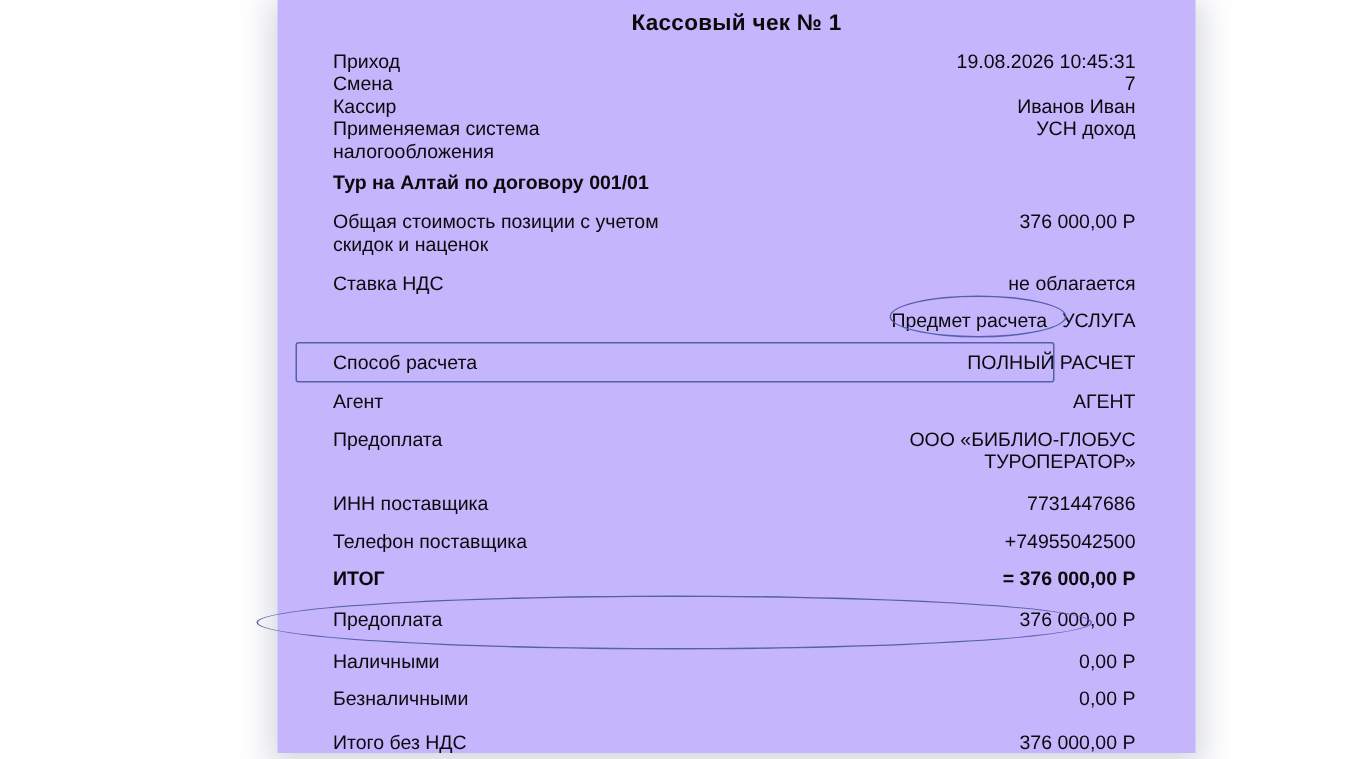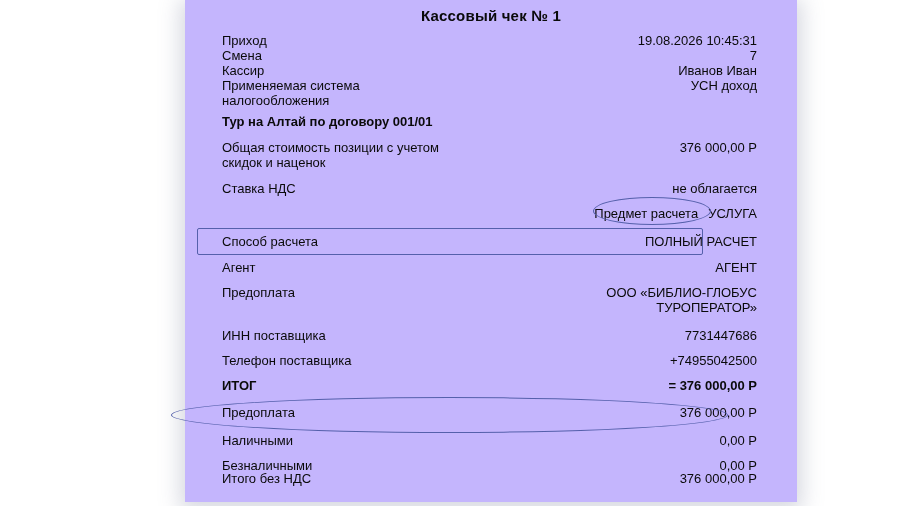--- a/index.html
+++ b/index.html
@@ -27,21 +27,21 @@
   .row .val { text-align:right; white-space:nowrap; margin-left:10px; }
   .row.bold { font-weight:bold; }
   .row.narrowlbl .lbl { max-width:200px; }
   .row.midlbl .lbl { max-width:235px; }
   .row.wrapval .val { white-space:normal; max-width:185px; }
 
   .r0  { top:33px; }  .r1  { top:48px; }  .r2  { top:63px; }  .r3  { top:78px; }
   .r4  { top:114px; } .r5  { top:140px; } .r6  { top:181px;align-items:center; } .r7  { top:206px;justify-content:flex-end; }
   .r8  { top:234px; } .r9  { top:260px; } .r10 { top:285px; } .r11 { top:328px;align-items:center; }
   .r12 { top:353px; } .r13 { top:378px; } .r14 { top:405px; } .r15 { top:433px; }
-  .r16 { top:458px; } .r17 { top:471px;justify-content:space-between; }
+  .r16 { top:458px; } .r17 { top:487px;justify-content:space-between; }
 
   .hl { position:absolute; border:1.5px solid #5560ab; background:transparent; pointer-events:none; }
   .hl-ellipse-small { left:408px; top:197px; width:118px; height:28px; border-radius:50%; }
   .hl-box          { left:12px;  top:228px; width:506px; height:27px; border-radius:2px; }
   .hl-ellipse-big  { left:-14px; top:397px; width:557px; height:36px; border-radius:50%; }
 </style>
 </head>
 <body>
 
 <div class="stage">

